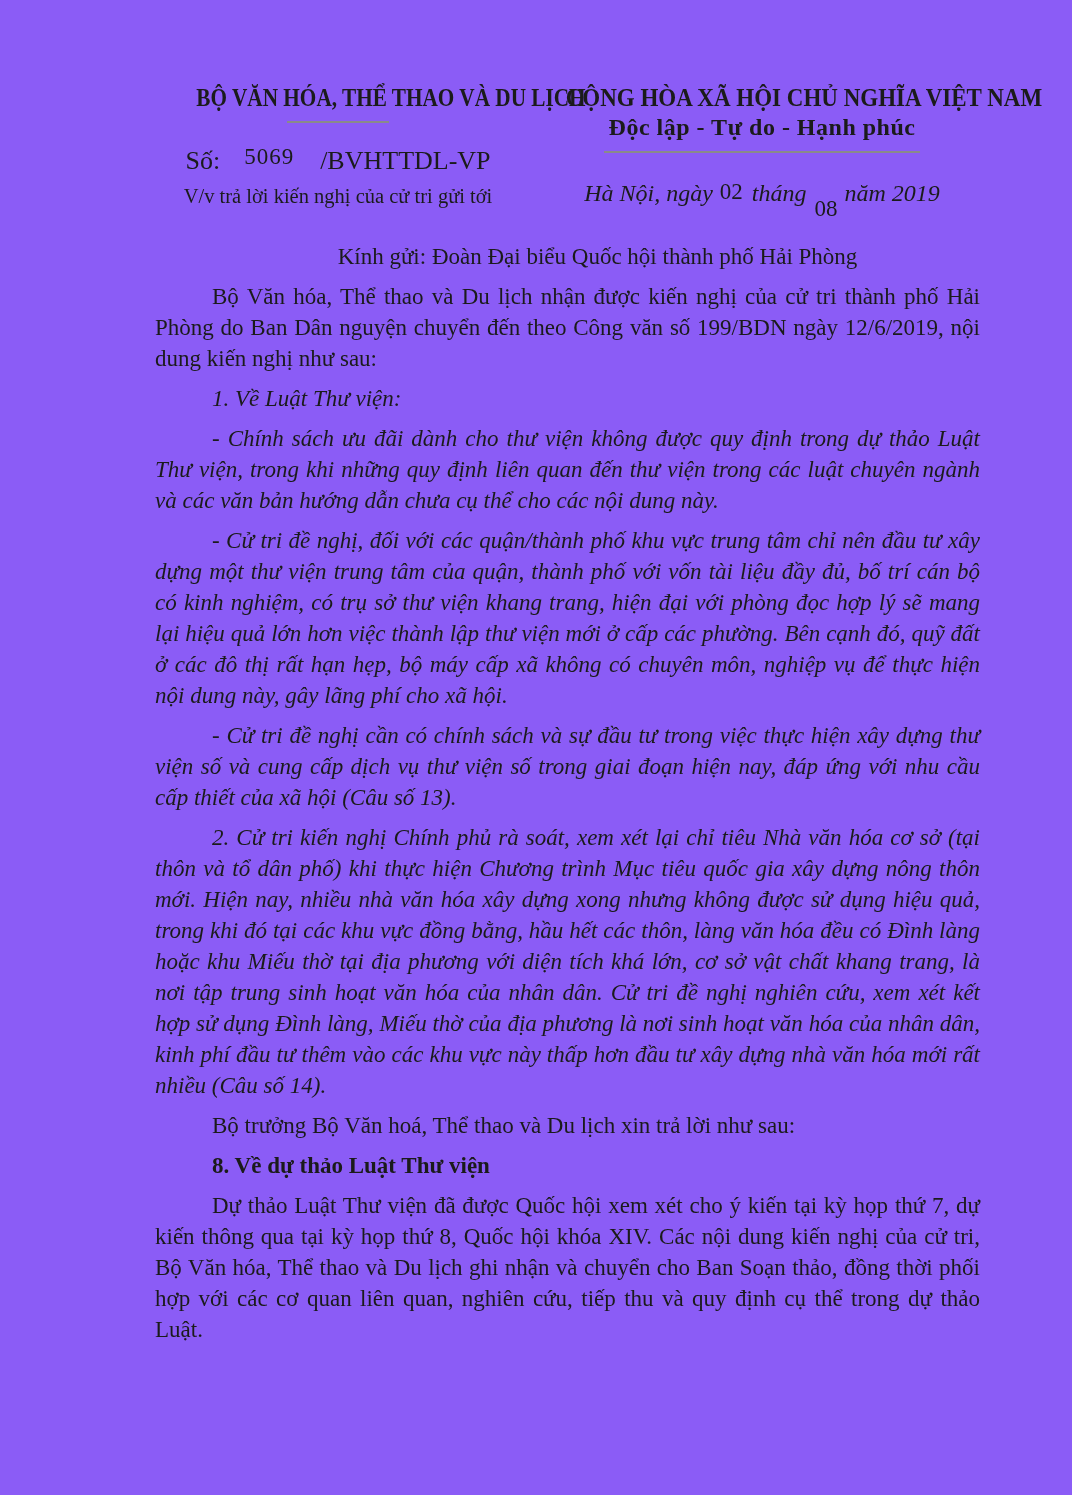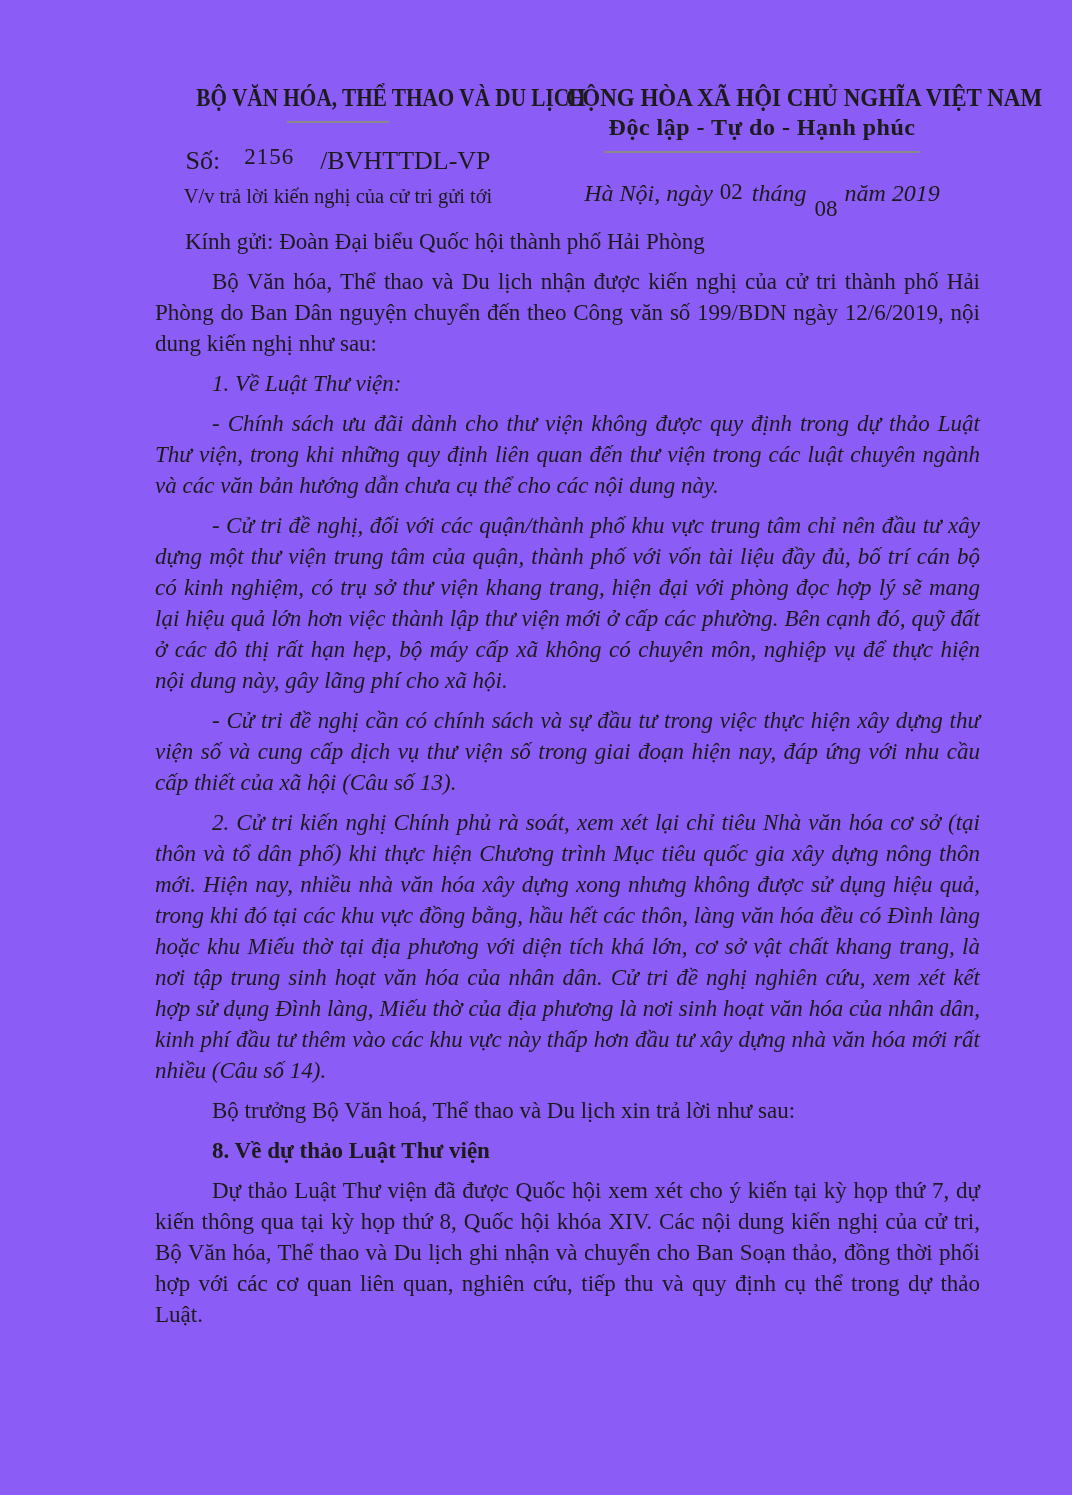--- a/index.html
+++ b/index.html
@@ -40,22 +40,22 @@
   .fill-month { position: relative; top: 15px; margin: 0 7px 0 8px; }
 
   
   .docbody {
     margin: 0 92px 0 155px;
     font-size: 23px;
     line-height: 31px;
     text-align: justify;
   }
   .salutation {
-    text-align: left;
-    margin-top: 17px;
+    text-align: center;
+    margin-top: 32px;
     position: relative;
     left: 30px;
     font-size: 23px;
     line-height: 31px;
   }
   p.para { margin: 9px 0 0 0; text-indent: 57px; }
   .it { font-style: italic; }
   .bd { font-weight: bold; }
 </style>
 </head>
@@ -64,21 +64,21 @@
 <div class="page">
 
   <div class="header">
 
     <div class="hl">
       <div class="org">
         <span class="cond cond-org">BỘ VĂN HÓA, THỂ THAO VÀ DU LỊCH</span>
       </div>
       <div class="org-rule"></div>
       <div class="num-row">
-        <span>Số:</span><span class="num-val">2156</span><span>/BVHTTDL-VP</span>
+        <span>Số:</span><span class="num-val">5069</span><span>/BVHTTDL-VP</span>
       </div>
       <div class="subject subject-1">V/v trả lời kiến nghị của cử tri gửi tới</div>
     </div>
 
     <div class="hr">
       <div class="country">
         <span class="cond cond-country">CỘNG HÒA XÃ HỘI CHỦ NGHĨA VIỆT NAM</span>
       </div>
       <div class="motto">Độc lập - Tự do - Hạnh phúc</div>
       <div class="motto-rule"></div>

